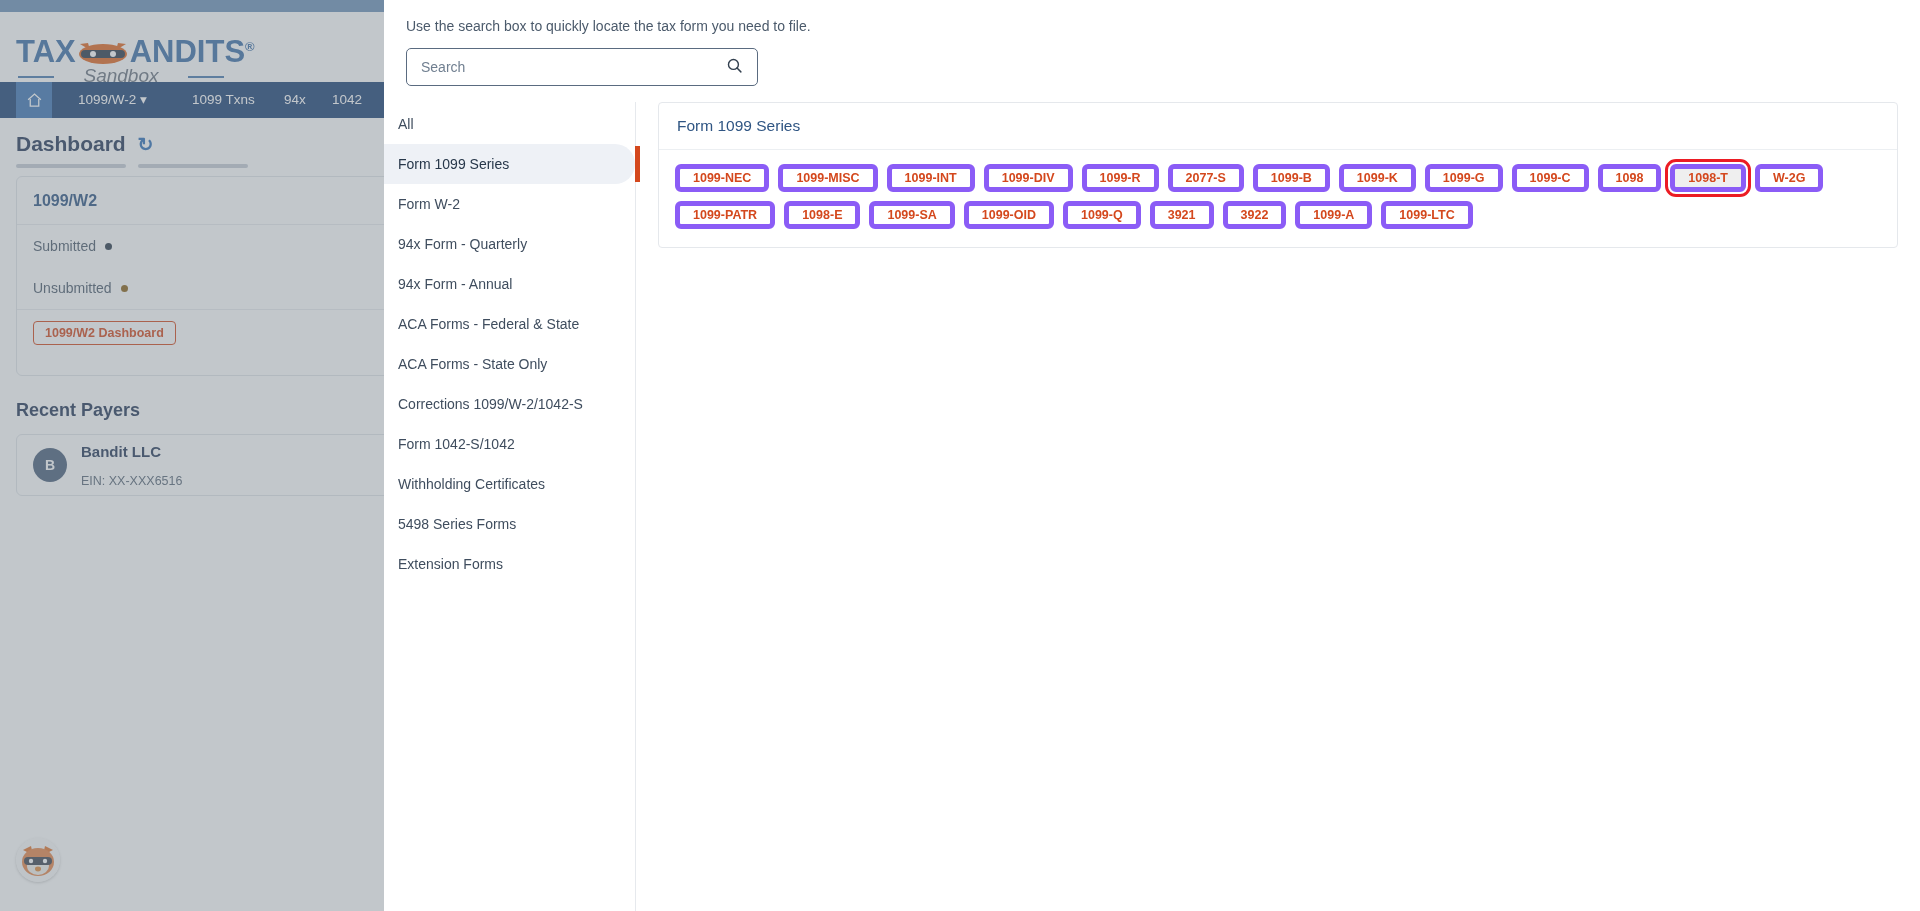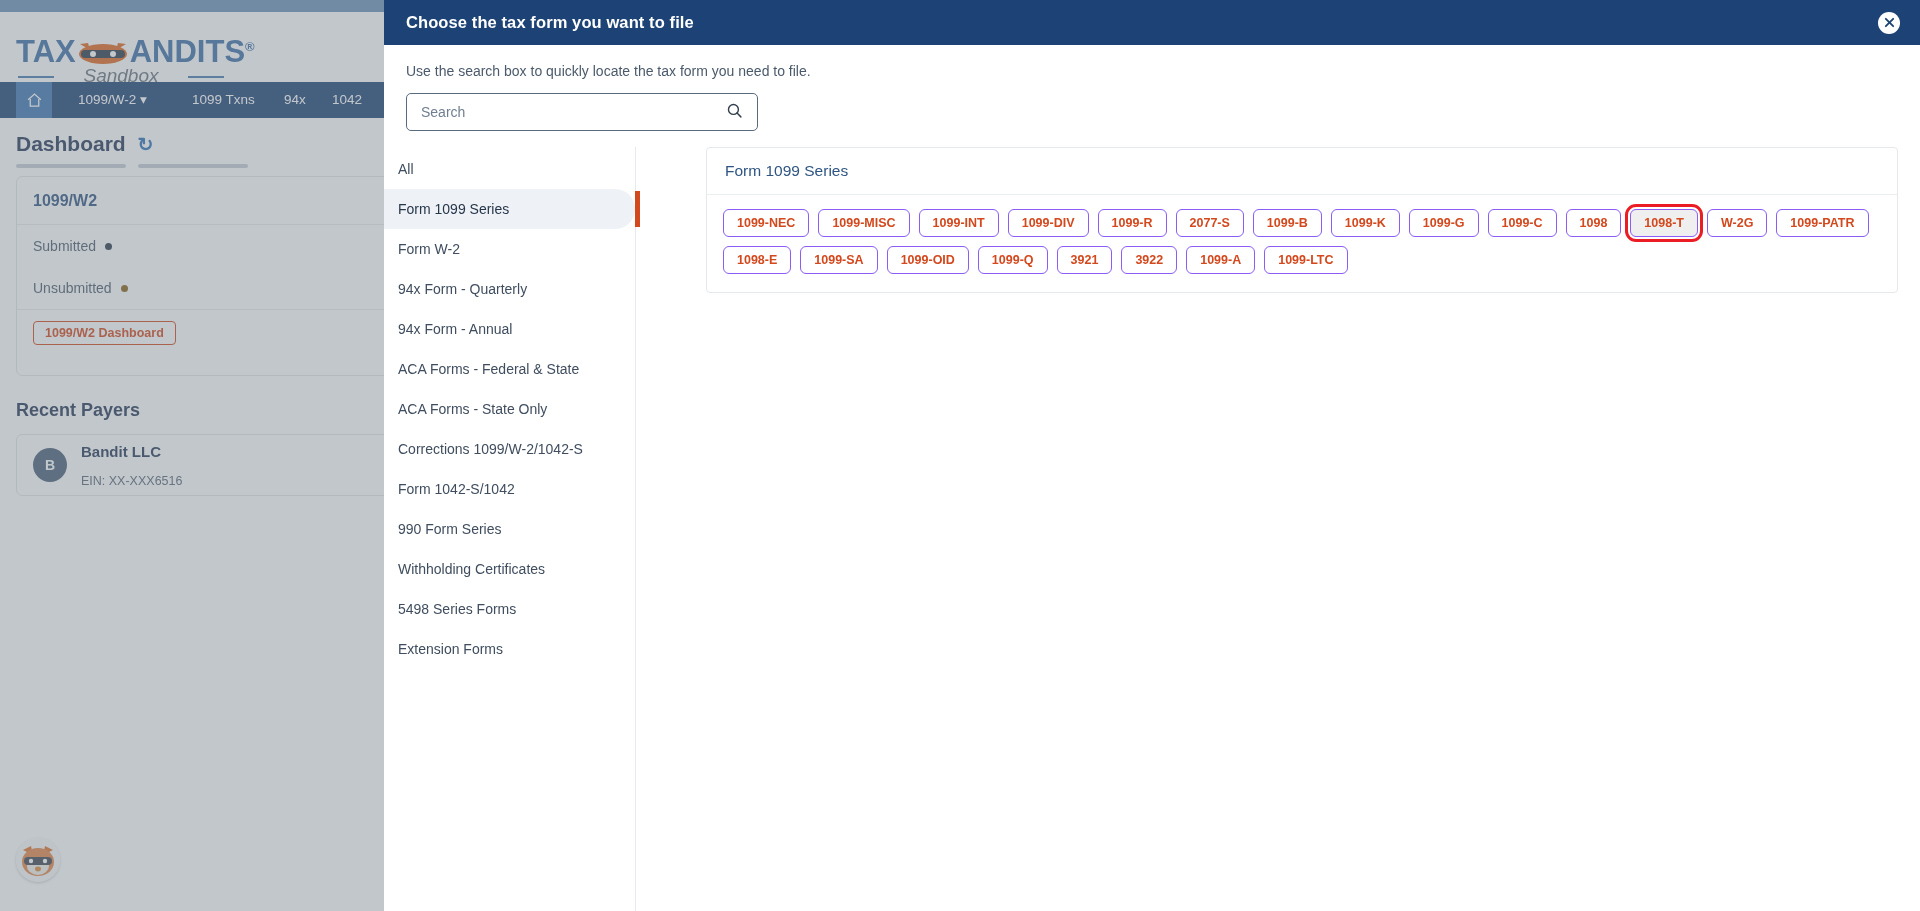--- a/index.html
+++ b/index.html
@@ -155,21 +155,21 @@
     width: 352px; height: 38px; border: 1px solid #5a6b80; border-radius: 5px;
     display: flex; align-items: center; padding: 0 14px; background: #fff;
   }
   .search-box input {
     flex: 1; border: none; outline: none; font-size: 14px;
     color: #3a4a5c; font-family: "Liberation Sans", sans-serif; background: transparent;
   }
   .search-box input::placeholder { color: #707f90; }
   .search-icon { color: #33404f; }
 
-  .modal-body { flex: 1; display: flex; padding: 16px 0 0 0; min-height: 0; gap: 48px; }
+  .modal-body { flex: 1; display: flex; padding: 16px 0 0 0; min-height: 0; }
   .cat-list {
     width: 252px; flex: none; padding-top: 2px; position: relative;
     border-right: 1px solid #e6e9ed; display: flex; flex-direction: column;
   }
   .cat-item {
     height: 40px; display: flex; align-items: center;
     padding-left: 14px; font-size: 14px; color: #3f4d5e;
     border-radius: 0 20px 20px 0; cursor: pointer; white-space: nowrap;
   }
   .cat-item.active {
@@ -184,21 +184,21 @@
   .panel-wrap { flex: 1; padding: 0 22px 0 22px; min-width: 0; }
   .panel {
     border: 1px solid #e5e8ec; border-radius: 4px; background: #fff;
   }
   .panel-title {
     padding: 14px 18px; font-size: 15.5px; color: #2f5583; font-weight: normal;
     border-bottom: 1px solid #eceff2;
   }
   .chips { padding: 14px 16px 18px 16px; display: flex; flex-wrap: wrap; gap: 9px 9px; }
   .chip {
-    border: 1px solid #8b5cf6; color: #d4481d; background: #fff;
+    border: 5px solid #8b5cf6; color: #d4481d; background: #fff;
     border-radius: 6px; height: 28px; padding: 0 13px;
     display: flex; align-items: center; justify-content: center;
     font-size: 12.5px; font-weight: bold; cursor: pointer; white-space: nowrap;
   }
   .chip.highlight {
     outline: 3px solid #ec1c24; outline-offset: 2px;
     background: #efefef;
   }
 </style>
 </head>
@@ -291,29 +291,20 @@
       <circle cx="29" cy="23" r="2.2" fill="#fff"></circle>
       <ellipse cx="22" cy="31" rx="3" ry="2.4" fill="#e08a3c"></ellipse>
     </svg>
   </div>
 </div>
 
 <div id="dim-overlay"></div>
 
 <div id="modal">
 
-  <div class="modal-header">
-    <div class="modal-title">Choose the tax form you want to file</div>
-    <div class="modal-close">
-      <svg width="11" height="11" viewBox="0 0 12 12" stroke="#1d4275" stroke-width="2" stroke-linecap="round">
-        <path d="M2 2 L10 10"></path>
-          <path d="M10 2 L2 10"></path>
-      </svg>
-    </div>
-  </div>
 
   <div class="modal-sub">Use the search box to quickly locate the tax form you need to file.</div>
 
   <div class="search-wrap">
     <div class="search-box">
       <input type="text" placeholder="Search" style="">
       <span class="search-icon">
         <svg width="17" height="17" viewBox="0 0 24 24" fill="none" stroke="#33404f" stroke-width="2" stroke-linecap="round">
           <circle cx="10.5" cy="10.5" r="7"></circle>
             <path d="M15.6 15.6 L21 21"></path>
@@ -343,23 +334,20 @@
           <span>ACA Forms - Federal &amp; State</span>
         </div>
         <div class="cat-item">
           <span>ACA Forms - State Only</span>
         </div>
         <div class="cat-item">
           <span>Corrections 1099/W-2/1042-S</span>
         </div>
         <div class="cat-item">
           <span>Form 1042-S/1042</span>
-        </div>
-        <div class="cat-item">
-          <span>990 Form Series</span>
         </div>
         <div class="cat-item">
           <span>Withholding Certificates</span>
         </div>
         <div class="cat-item">
           <span>5498 Series Forms</span>
         </div>
         <div class="cat-item">
           <span>Extension Forms</span>
         </div>

